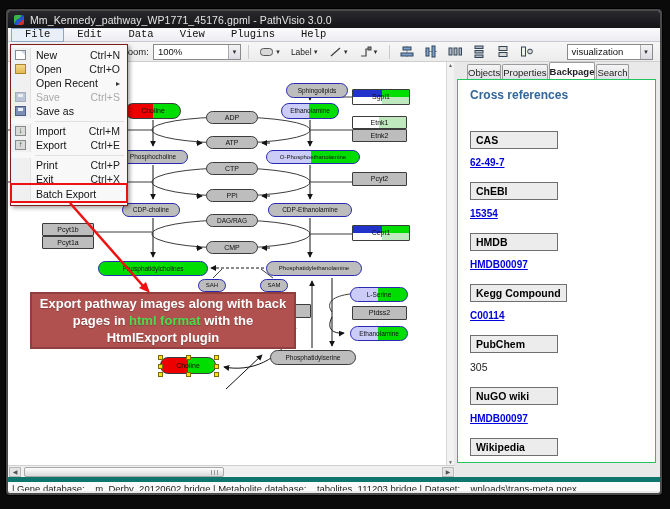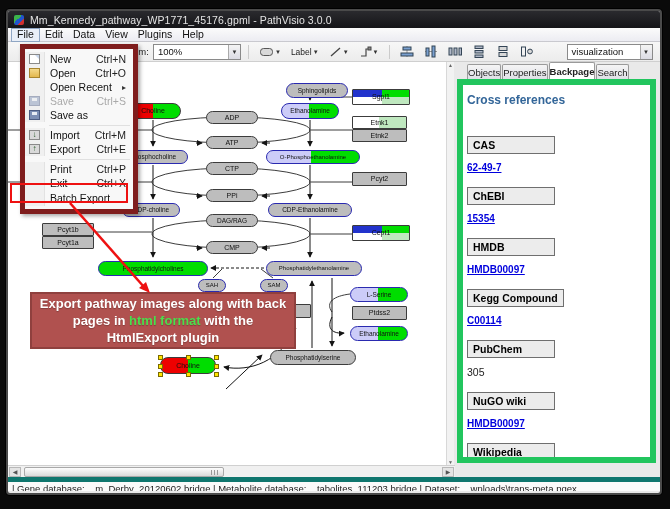--- a/index.html
+++ b/index.html
@@ -9,21 +9,21 @@
           border:2px solid #4a4a4a;border-radius:4px;box-shadow:0 0 0 1px #000;}
   
   .titlebar{position:absolute;left:0;top:0;width:100%;height:17px;background:linear-gradient(#2a2a2e,#151518);
             border-radius:2px 2px 0 0;display:flex;align-items:center;padding-left:6px;box-sizing:border-box;}
   .app-icon{width:10px;height:10px;margin-right:6px;border-radius:2px;
             background:linear-gradient(135deg,#3cb44b 0 40%,#2255cc 40% 70%,#d03030 70% 100%);}
   .titlebar .title{font-size:10.5px;color:#e4e4e4;letter-spacing:.1px;}
   
   .menubar{position:absolute;left:0;top:17px;width:100%;height:14px;background:linear-gradient(#fbfbfb,#ececf2);
            border-bottom:1px solid #c9c9cf;display:flex;align-items:center;padding-left:3px;box-sizing:border-box;font-size:10.5px;color:#111;}
-  .menubar .mitem{padding:0 5px;height:13px;line-height:13px;}
+  .menubar .mitem{padding:0 13px;height:13px;line-height:13px;font-family:Liberation Mono, monospace;}
   .menubar .mitem.open{border:1px solid #8fa6c4;background:#e9eff8;height:12px;line-height:11px;}
   
   .toolbar{position:absolute;left:0;top:31px;width:100%;height:20px;background:linear-gradient(#f7f7f7,#ececec);
            border-bottom:1px solid #cfcfcf;display:flex;align-items:center;gap:4px;padding-left:114px;box-sizing:border-box;}
   .tb-label{font-size:9.5px;color:#222;}
   .combo{display:inline-flex;align-items:center;background:#fff;border:1px solid #8a8a8a;height:14px;font-size:9.5px;color:#111;}
   .combo .val{padding:0 4px;flex:1;white-space:nowrap;overflow:hidden;}
   .combo .combo-arrow{width:11px;height:100%;background:linear-gradient(#f4f4f4,#dcdce4);border-left:1px solid #aaa;
             font-size:6px;display:flex;align-items:center;justify-content:center;color:#333;}
   .zoom-combo{width:86px;}
@@ -52,42 +52,42 @@
   .handle{position:absolute;width:5px;height:5px;background:var(--selection-yellow);border:1px solid #7a6a00;box-sizing:border-box;}
   
   .vscroll{position:absolute;left:438px;top:0;width:8px;height:403px;background:#f2f2f2;border-left:1px solid #d8d8d8;box-sizing:border-box;
            display:flex;flex-direction:column;justify-content:space-between;align-items:center;font-size:5px;color:#666;}
   
   .panel{position:absolute;left:447px;top:0;right:0;height:403px;background:#e9e9e9;}
   .tabs{position:absolute;left:12px;top:1px;height:16px;display:flex;align-items:flex-end;font-size:9.5px;color:#222;}
   .tab{padding:2px 0 1px;background:linear-gradient(#f5f5f5,#dfdfe6);border:1px solid #9a9a9a;border-bottom:none;
        border-radius:2px 2px 0 0;margin-right:1px;height:11px;line-height:11px;}
   .tab.active{background:#fff;height:13px;line-height:13px;font-weight:bold;position:relative;z-index:2;}
-  .panel-body{position:absolute;left:2px;right:4px;top:17px;bottom:2px;background:#fff;border:6px solid #22c55e;
-              overflow:hidden;padding:8px 0 0 4px;box-sizing:border-box;}
+  .panel-body{position:absolute;left:2px;right:4px;top:17px;bottom:2px;background:#fff;border:1px solid #22c55e;
+              overflow:hidden;padding:8px 0 0 12px;box-sizing:border-box;}
   .xref-title{color:var(--header-blue);font-weight:bold;font-size:12px;margin-bottom:28px;}
   .xref-section{margin-bottom:13px;}
   .xref-head{display:inline-block;min-width:76px;background:#ececec;border:1px solid #6f6f6f;
              font-weight:bold;font-size:10.5px;color:#000;padding:2px 5px;}
   .xref-val{margin-top:8px;font-size:10px;font-weight:bold;}
   .xref-val a{color:var(--accent-link);text-decoration:underline;}
   .xref-val .plain{color:#222;font-weight:normal;font-size:10.5px;}
   
   .hscroll{position:absolute;left:0;top:454px;width:447px;height:12px;background:#f0f0f0;border-top:1px solid #d0d0d0;box-sizing:border-box;}
   .hs-arrow{position:absolute;top:1px;width:12px;height:10px;background:#e4e4e4;border:1px solid #b8b8b8;box-sizing:border-box;
             font-size:6px;line-height:8px;text-align:center;color:#555;}
   .hs-left{left:1px;} .hs-right{right:1px;}
   .hs-thumb{position:absolute;left:16px;top:1px;width:200px;height:10px;background:linear-gradient(#fdfdfd,#dadada);
             border:1px solid #a8a8a8;border-radius:2px;box-sizing:border-box;}
   .hs-grip{position:absolute;right:4px;top:2px;width:8px;height:5px;
            background:repeating-linear-gradient(90deg,#999 0 1px,transparent 1px 3px);}
   .statusbar{position:absolute;left:0;top:466px;width:100%;height:14px;background:#fafafa;border-top:5px solid #0f766e;
              font-size:9.5px;color:#1a1a1a;line-height:13px;padding-left:4px;box-sizing:border-box;white-space:nowrap;overflow:hidden;}
   
-  .filemenu{position:absolute;left:20px;top:44px;width:118px;background:#f8f8f8;border:5px solid #7f1d1d;
+  .filemenu{position:absolute;left:10px;top:44px;width:118px;background:#f8f8f8;border:1px solid #7f1d1d;
             box-shadow:2px 2px 4px rgba(0,0,0,.35);z-index:80;padding:3px 0;box-sizing:border-box;}
   .fm-row{position:relative;height:14px;display:flex;align-items:center;font-size:10.5px;color:#111;}
   .fm-row.tall{height:16px;}
   .fm-icon{width:20px;height:100%;background:#f0f0f0;border-right:1px solid #e2e2e2;box-sizing:border-box;
            display:flex;align-items:center;justify-content:center;flex:none;}
   .fm-label{padding-left:5px;flex:1;}
   .fm-short{padding-right:7px;color:#222;}
   .fm-sub{padding-right:7px;color:#333;font-size:8px;}
   .fm-sep{height:6px;position:relative;}
   .fm-sep::after{content:"";position:absolute;left:24px;right:3px;top:3px;border-top:1px solid #e0e0e0;}

